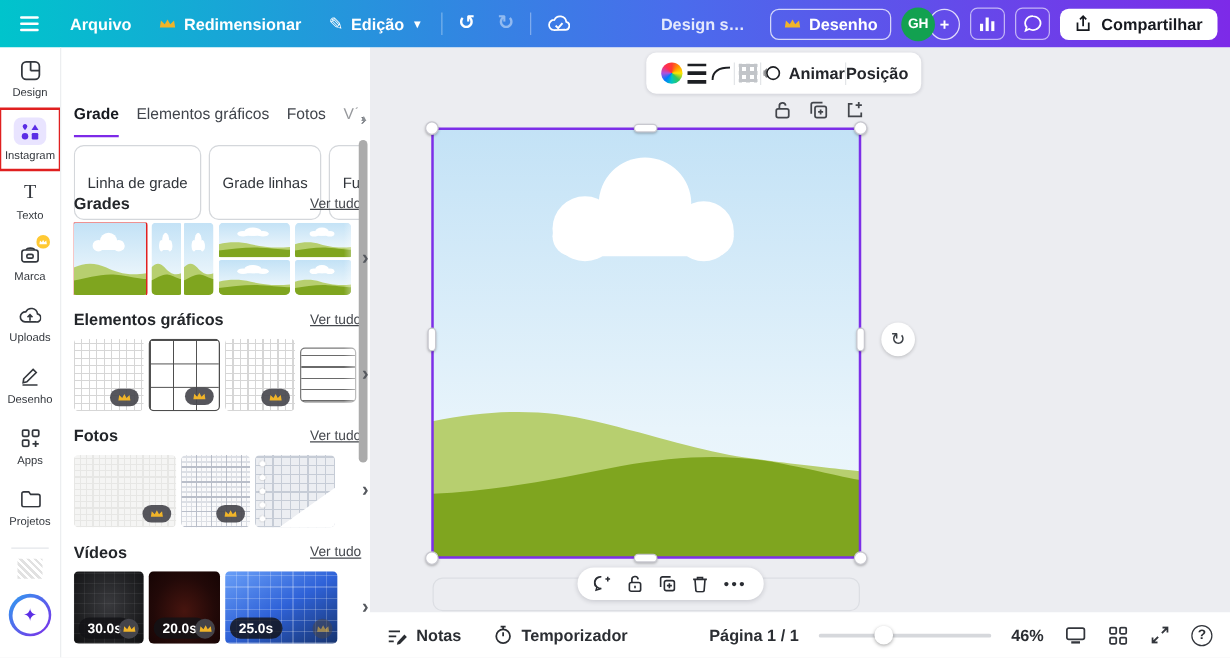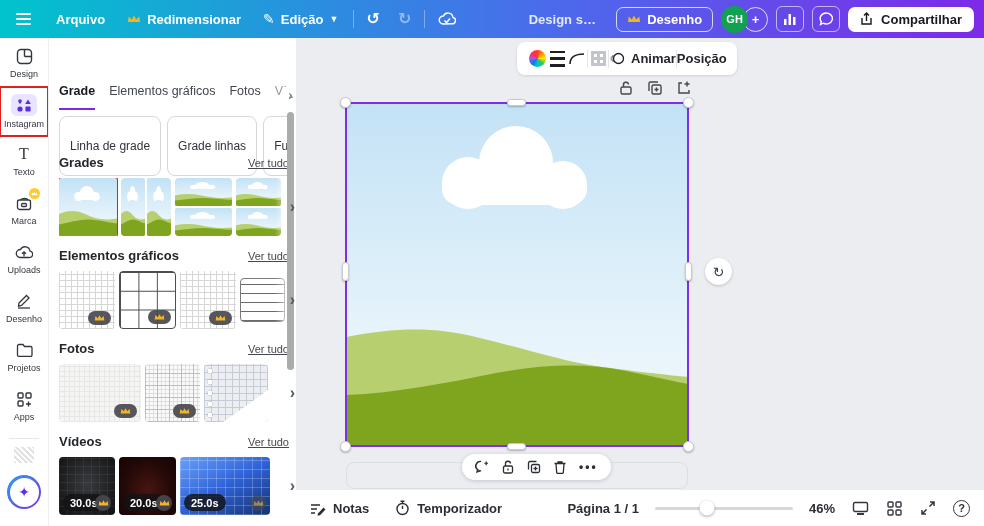--- a/index.html
+++ b/index.html
@@ -331,36 +331,36 @@
       <div class="sb-ico">
         <svg width="16" height="16" viewBox="0 0 16 16" fill="none" stroke="#33373d" stroke-width="1.3">
           <path d="M3,10 L10.5,2.5 L13,5 L5.5,12.5 L2.5,13.2 Z"></path>
             <path d="M2,15 h12"></path>
         </svg>
       </div>
       <span class="lbl">Desenho</span>
     </div>
     <div class="sb-item">
       <div class="sb-ico">
-        <svg width="17" height="14" viewBox="0 0 17 14" fill="none" stroke="#33373d" stroke-width="1.3">
-          <path d="M1.5,3 a1.5,1.5 0 0 1 1.5,-1.5 h4 l1.5,2 h6 a1.5,1.5 0 0 1 1.5,1.5 v7 a1.5,1.5 0 0 1 -1.5,1.5 h-11.5 a1.5,1.5 0 0 1 -1.5,-1.5 Z"></path>
-        </svg>
-      </div>
-      <span class="lbl">Projetos</span>
-    </div>
-    <div class="sb-item">
-      <div class="sb-ico">
         <svg width="15" height="15" viewBox="0 0 15 15" fill="none" stroke="#33373d" stroke-width="1.4">
           <rect x="1" y="1" width="5" height="5" rx="1"></rect>
             <rect x="9" y="1" width="5" height="5" rx="1"></rect>
           <rect x="1" y="9" width="5" height="5" rx="1"></rect>
             <path d="M11.5,9.5 v5 M9,12 h5"></path>
         </svg>
       </div>
       <span class="lbl">Apps</span>
+    </div>
+    <div class="sb-item">
+      <div class="sb-ico">
+        <svg width="17" height="14" viewBox="0 0 17 14" fill="none" stroke="#33373d" stroke-width="1.3">
+          <path d="M1.5,3 a1.5,1.5 0 0 1 1.5,-1.5 h4 l1.5,2 h6 a1.5,1.5 0 0 1 1.5,1.5 v7 a1.5,1.5 0 0 1 -1.5,1.5 h-11.5 a1.5,1.5 0 0 1 -1.5,-1.5 Z"></path>
+        </svg>
+      </div>
+      <span class="lbl">Projetos</span>
     </div>
     <div class="sb-divider"></div>
     <div class="sb-faded"></div>
     <div class="magic-btn">
       <div class="magic-inner">✦</div>
     </div>
   </div>
 
   <div class="panel">
 

